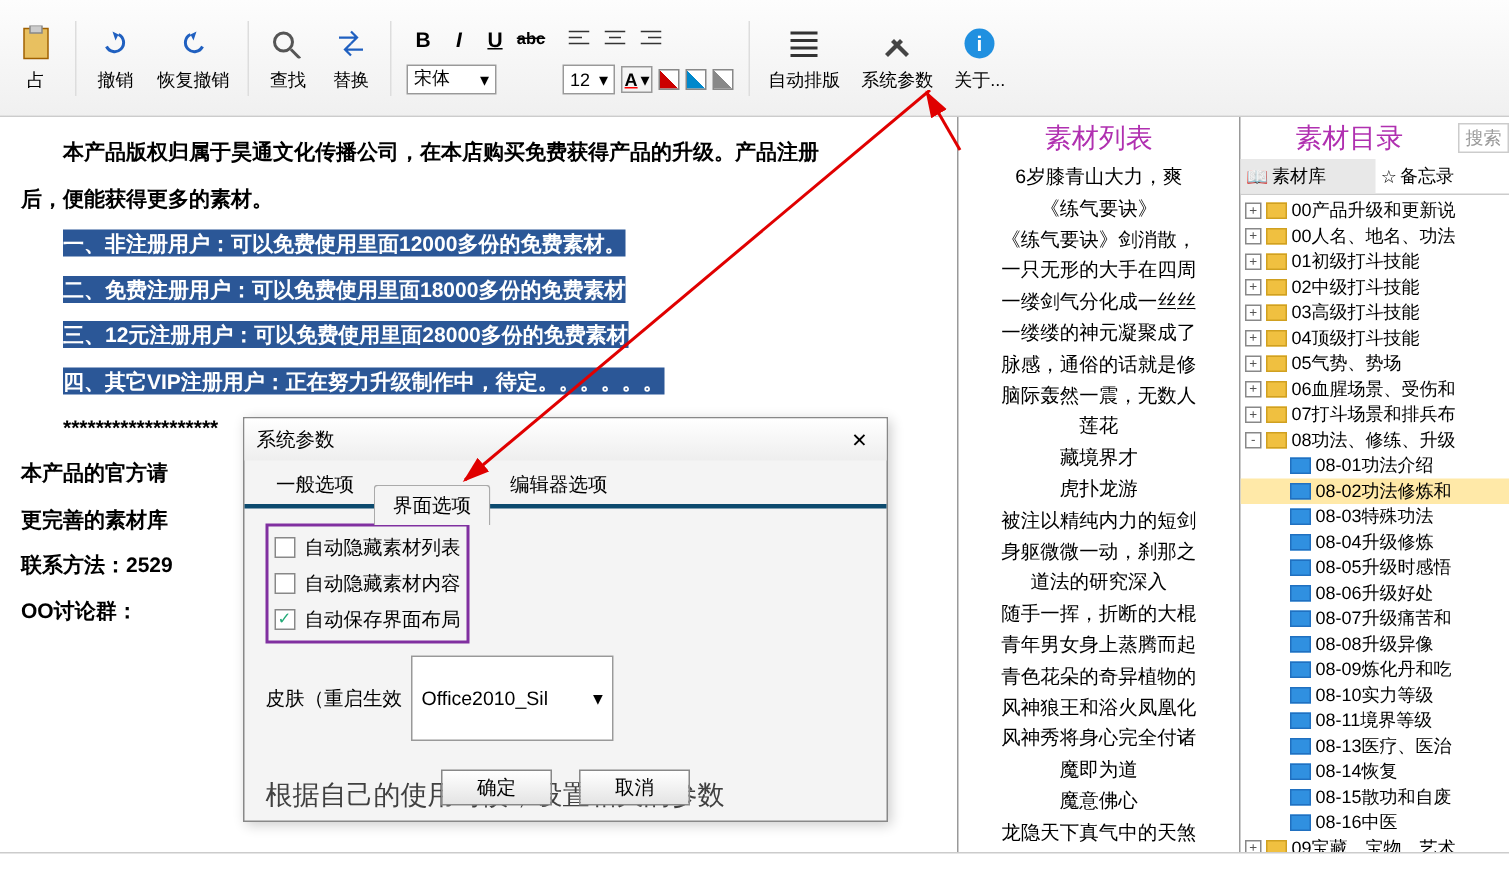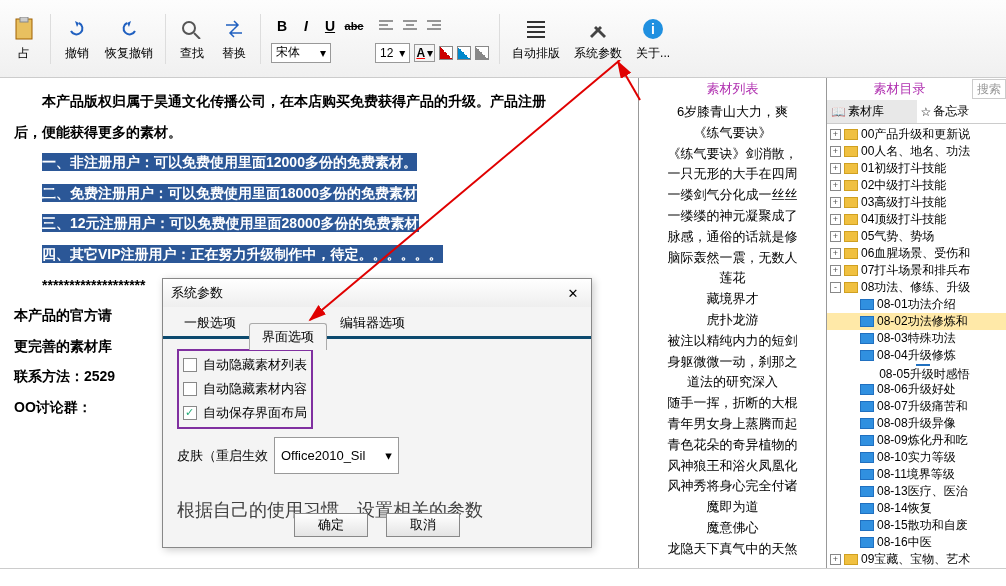--- a/index.html
+++ b/index.html
@@ -16,21 +16,21 @@
 .font-select { border:1px solid #999; height:20px; padding:0 4px; font-size:12px; background:#fff; display:flex; align-items:center; gap:20px;}
 .mid-col { display:flex; flex-direction:column; gap:2px; padding:4px;}
 
 .main { display:flex; height: calc(586px - 78px - 18px); }
 .editor { flex:1; padding: 10px 14px; font-size:14px; line-height:1.9; overflow:hidden; position:relative;font-weight:bold;}
 .editor p { margin-bottom: 4px; }
 .hl { background:#2b5797; color:#fff; padding:1px 0;}
 
 .right1 { width: 188px; border-left:1px solid #999; display:flex; flex-direction:column;}
 .right2 { width: 180px; border-left:1px solid #999; display:flex; flex-direction:column;}
-.panel-title { color:#b030b0; font-size:13px; text-align:center; padding:2px 0; font-family: KaiTi, serif;}
+.panel-title { color:#b030b0; font-size:18px; text-align:center; padding:2px 0; font-family: KaiTi, serif;}
 .list1 { flex:1; overflow:hidden; font-size:13px; line-height:1.6; padding:2px 4px;text-align:center;}
 .list1 div { white-space:nowrap; overflow:hidden;}
 
 .tree-tabs { display:flex; font-size:12px; border-bottom:1px solid #ccc;}
 .tree-tab { flex:1; padding:3px 4px; display:flex; align-items:center; gap:2px; cursor:pointer;}
 .tree-tab.active { background:#e8e8e8;}
 .search-box { border:1px solid #ccc; height:20px; padding:0 4px; color:#999; font-size:12px; display:flex; align-items:center;}
 
 .tree { flex:1; overflow:hidden; font-size:12px; padding:2px 0;}
 .tree-row { display:flex; align-items:center; height:17px; white-space:nowrap; cursor:pointer;}
@@ -46,21 +46,21 @@
 .dlg-close { margin-left:auto; width:20px; height:20px; display:flex; align-items:center; justify-content:center; cursor:pointer;}
 .dlg-tabs { display:flex; border-bottom:3px solid #0c4a6e; padding:2px 8px 0; gap:0;}
 .dlg-tab { padding:4px 12px; border:1px solid transparent; border-bottom:none; cursor:pointer; font-size:13px;}
 .dlg-tab.active { background:#f4f4f4; border-color:#aaa; border-radius:3px 3px 0 0; position:relative; top:14px;}
 .dlg-body { padding:10px 14px; font-size:13px;}
 .chk-row { display:flex; align-items:center; height:24px; gap:6px;}
 .chk { width:14px; height:14px; border:1px solid #888; background:#fff;}
 .chk.checked::after { content:'✓'; font-size:11px; position:relative; top:-3px; left:1px; color:#2a7;}
 .chk-group { border:2px solid #8030a0; padding:2px 4px; display:inline-block;}
 .skin-row { display:flex; align-items:center; gap:6px; margin-top:8px;}
-.skin-sel { border:1px solid #999; padding:10px 6px; background:#fff; display:flex; align-items:center; gap:20px;}
+.skin-sel { border:1px solid #999; padding:20px 6px; background:#fff; display:flex; align-items:center; gap:30px;}
 .hint { color:#404040; font-size:18px; margin-top:24px; font-family: KaiTi, serif;}
 .dlg-btns { position:absolute; bottom:10px; left:0; right:0; display:flex; justify-content:center; gap:18px;}
 .dlg-btn { width:74px; height:24px; border:1px solid #888; background:linear-gradient(#fff,#e4e4e4); cursor:pointer; font-size:13px;}
 
 .statusbar { height:18px; border-top:1px solid #ccc; font-size:11px; padding:0 6px; display:flex; align-items:center; color:#555;}
 
 .arrow-svg { position:absolute; top:60px; left:300px; width:400px; height:280px; pointer-events:none; z-index:5;}
 .arrow-svg2 { position:absolute; top:60px; left:590px; width:60px; height:60px; pointer-events:none; z-index:5;}
 
 .pal { width:14px; height:14px; border:1px solid #888;}
@@ -326,21 +326,21 @@
         <div class="tree-row" style="padding-left: 16px;">
           <div class="noexp"></div>
           <div class="fo folder-b"></div>
           <span>08-03特殊功法</span>
         </div>
         <div class="tree-row" style="padding-left: 16px;">
           <div class="noexp"></div>
           <div class="fo folder-b"></div>
           <span>08-04升级修炼</span>
         </div>
-        <div class="tree-row" style="padding-left: 16px; flex-direction: column;">
+        <div class="tree-row" style="padding-left: 16px;">
           <div class="noexp"></div>
           <div class="fo folder-b"></div>
           <span>08-05升级时感悟</span>
         </div>
         <div class="tree-row" style="padding-left: 16px;">
           <div class="noexp"></div>
           <div class="fo folder-b"></div>
           <span>08-06升级好处</span>
         </div>
         <div class="tree-row" style="padding-left: 16px;">

